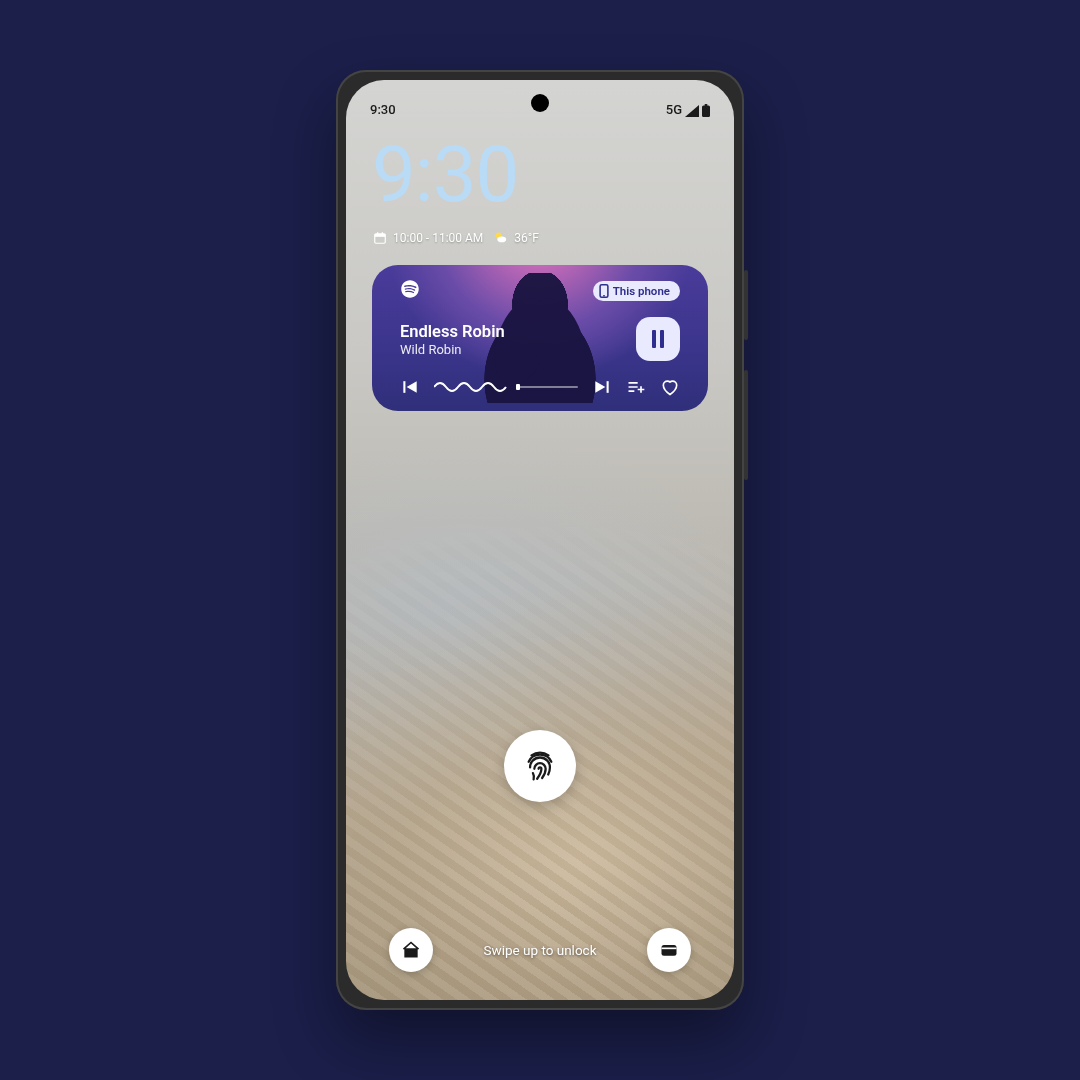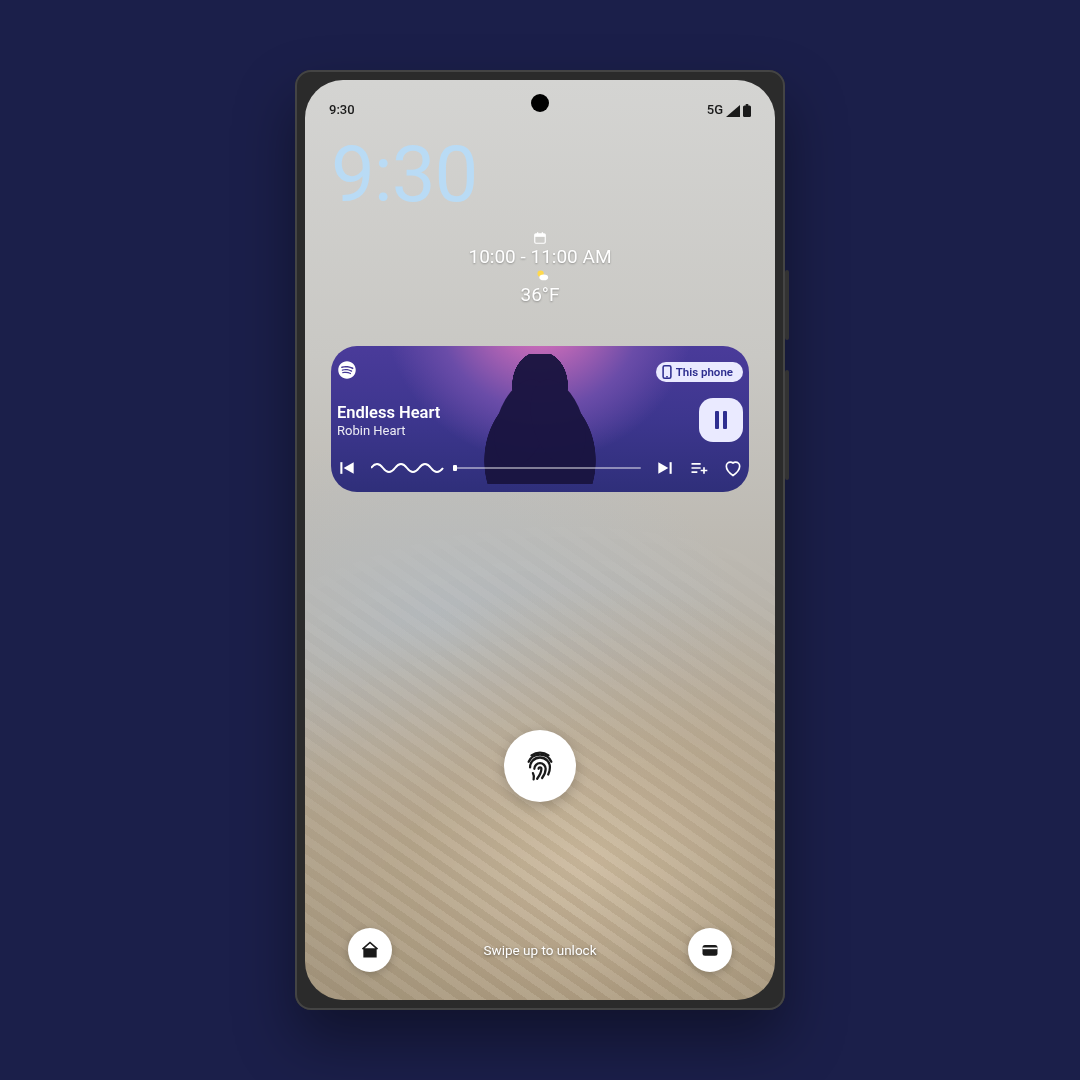--- a/index.html
+++ b/index.html
@@ -6,24 +6,24 @@
   html, body { width: 1080px; height: 1080px; overflow: hidden; }
   body {
     background: #1b1f4a;
     font-family: -apple-system, BlinkMacSystemFont, "Segoe UI", Roboto, sans-serif;
     display: flex;
     align-items: center;
     justify-content: center;
   }
 
   .phone-frame {
-    width: 490px;
+    width: 408px;
     height: 940px;
     background: #2b2b2b;
-    border-radius: 16px;
+    border-radius: 30px;
     padding: 10px;
     position: relative;
     box-shadow: 0 30px 60px rgba(0,0,0,.4), inset 0 0 0 2px #444;
   }
   .side-btn { position: absolute; right: -4px; width: 4px; background: #333; border-radius: 2px; }
   .side-btn.b1 { top: 200px; height: 70px; }
   .side-btn.b2 { top: 300px; height: 110px; }
 
   .screen {
     width: 100%; height: 100%;
@@ -63,28 +63,28 @@
   .status-right { display: flex; align-items: flex-end; gap: 3px; }
 
   .content { position: absolute; inset: 0; padding: 56px 26px 0; z-index: 20; }
 
   .clock {
     font-size: 78px; font-weight: 400; letter-spacing: -1px;
     color: #b9dbf5; line-height: 1;
     margin-bottom: 16px;
   }
   .event-title { color: #fff; font-size: 17px; font-weight: 400; margin-bottom: 6px; text-shadow: 0 1px 2px rgba(0,0,0,.3); }
-  .event-meta { display: flex; align-items: center; color: #fff; font-size: 19px; text-shadow: 0 1px 2px rgba(0,0,0,.3); flex-direction: column; }
+  .event-meta { display: flex; align-items: center; gap: 6px; color: #fff; font-size: 12px; text-shadow: 0 1px 2px rgba(0,0,0,.3); }
   .event-meta .icon-s { width: 15px; height: 15px; display: inline-flex; align-items: center; justify-content: center; }
 
   
   .media-card {
-    margin-top: 40px;
+    margin-top: 20px;
     border-radius: 26px;
-    padding: 14px 6px;
+    padding: 14px 28px;
     position: relative;
     overflow: hidden;
     background:
       radial-gradient(circle 260px at 50% -40px, #e8a5c4 0%, #c76bb8 14%, #6a4ca8 40%, transparent 60%),
       linear-gradient(180deg, #4a3b9a 0%, #3d368e 50%, #2f2f7a 100%);
     color: #fff;
   }
   .silhouette {
     position: absolute; left: 50%; top: 8px; transform: translateX(-50%);
     width: 130px; height: 130px;
@@ -212,22 +212,22 @@
             <svg width="10" height="14" viewBox="0 0 12 18" fill="none" stroke="#2e2e8f" stroke-width="2">
                 <rect x="1" y="1" width="10" height="16" rx="2"></rect>
                 <line x1="5" y1="15" x2="7" y2="15"></line>
               </svg>
             <span>This phone</span>
           </div>
         </div>
 
         <div class="card-mid">
           <div>
-            <div class="track-title">Endless Heart</div>
-            <div class="track-artist">Robin Heart</div>
+            <div class="track-title">Endless Robin</div>
+            <div class="track-artist">Wild Robin</div>
           </div>
           <div class="pause-btn">
             <svg width="16" height="18" viewBox="0 0 16 18" fill="#2e2e8f">
                 <rect x="2" y="0" width="4" height="18" rx="1"></rect>
                 <rect x="10" y="0" width="4" height="18" rx="1"></rect>
               </svg>
           </div>
         </div>
 
         <div class="card-bottom">

